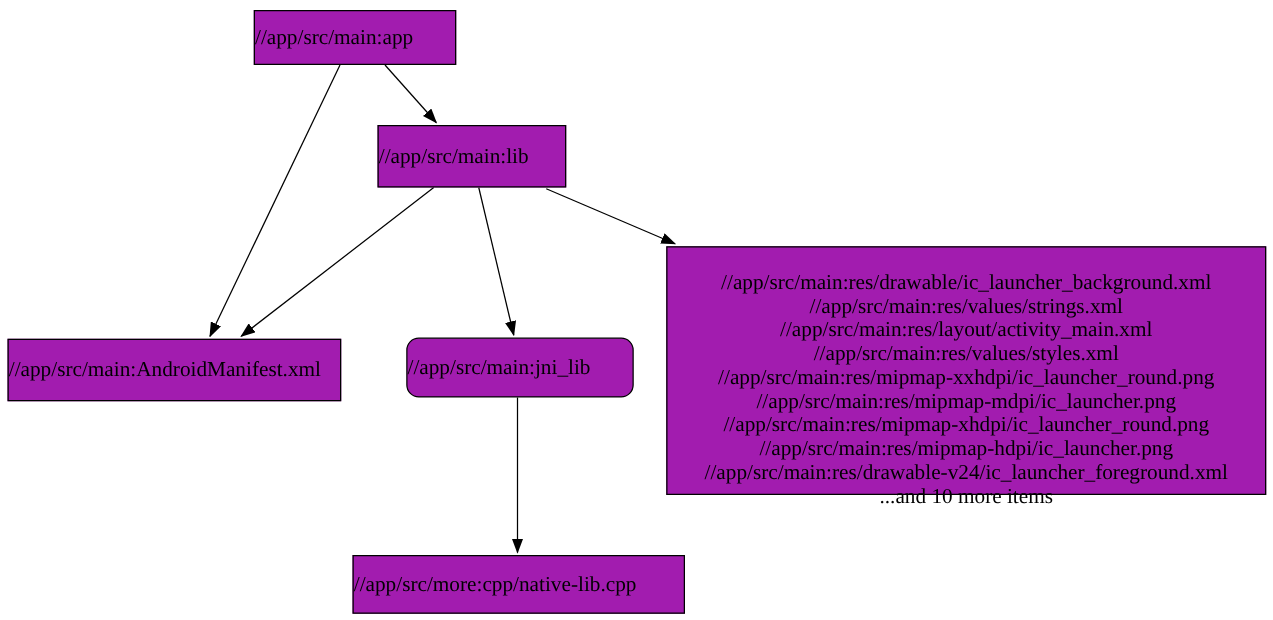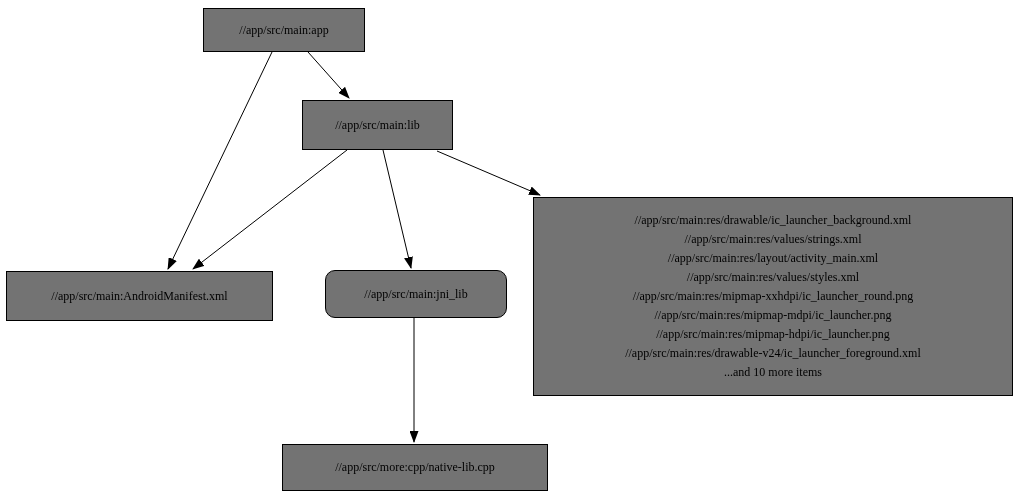--- a/index.html
+++ b/index.html
@@ -19,26 +19,25 @@
   .edges {
     position: absolute;
     left: 0;
     top: 0;
     width: 1018px;
     height: 496px;
   }
   .node {
     position: absolute;
     box-sizing: border-box;
-    background: #737373;
+    background: #a21caf;
     border: 1px solid #000000;
     display: flex;
     align-items: center;
-    justify-content: center;
-    font-size: 12px;
+    font-size: 17px;
     white-space: nowrap;
     text-align: center;
   }
   .node.multi {
     flex-direction: column;
     line-height: 19px;
     padding: 18px 6px;
   }
   .node.multi div {
     white-space: nowrap;
@@ -79,20 +78,21 @@
     <span>//app/src/main:jni_lib</span>
   </div>
 
   <div class="node multi" style="left:533px; top:197px; width:480px; height:199px;">
     <div>//app/src/main:res/drawable/ic_launcher_background.xml</div>
     <div>//app/src/main:res/values/strings.xml</div>
     <div>//app/src/main:res/layout/activity_main.xml</div>
     <div>//app/src/main:res/values/styles.xml</div>
     <div>//app/src/main:res/mipmap-xxhdpi/ic_launcher_round.png</div>
     <div>//app/src/main:res/mipmap-mdpi/ic_launcher.png</div>
+    <div>//app/src/main:res/mipmap-xhdpi/ic_launcher_round.png</div>
     <div>//app/src/main:res/mipmap-hdpi/ic_launcher.png</div>
     <div>//app/src/main:res/drawable-v24/ic_launcher_foreground.xml</div>
     <div>...and 10 more items</div>
   </div>
 
   <div class="node" style="left:282px; top:444px; width:266px; height:47px;">
     <span>//app/src/more:cpp/native-lib.cpp</span>
   </div>
 
 </div>

